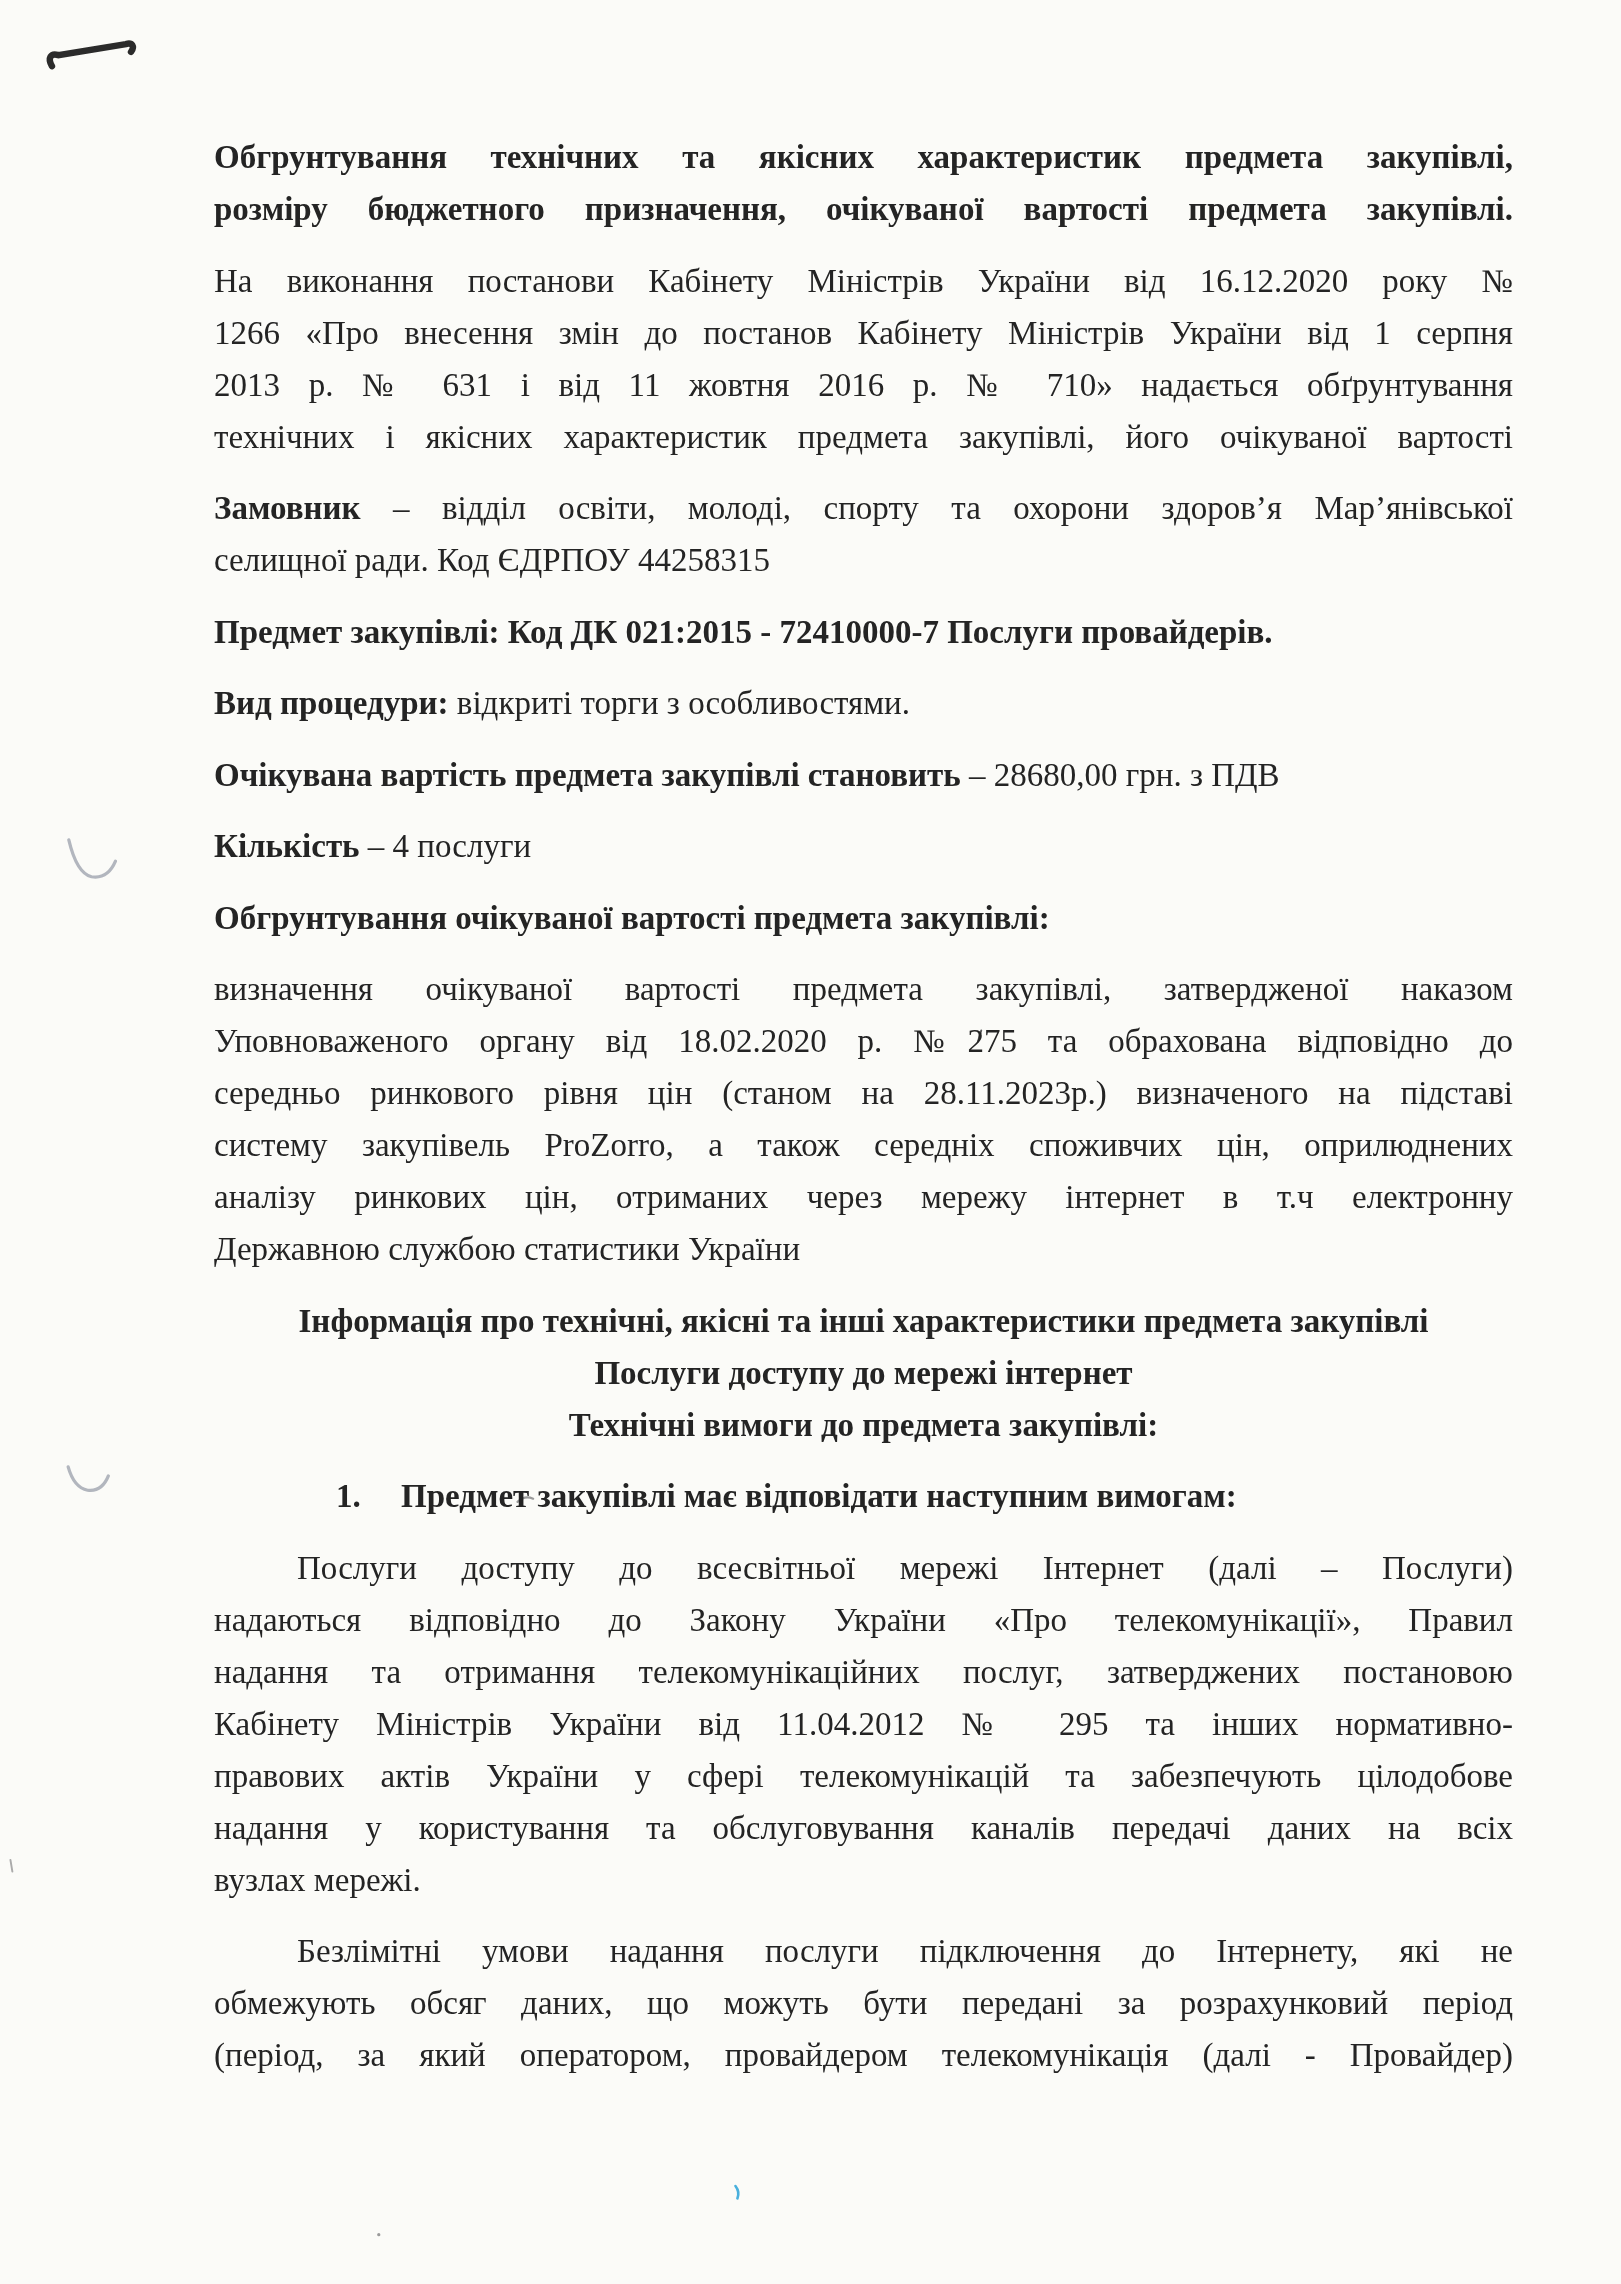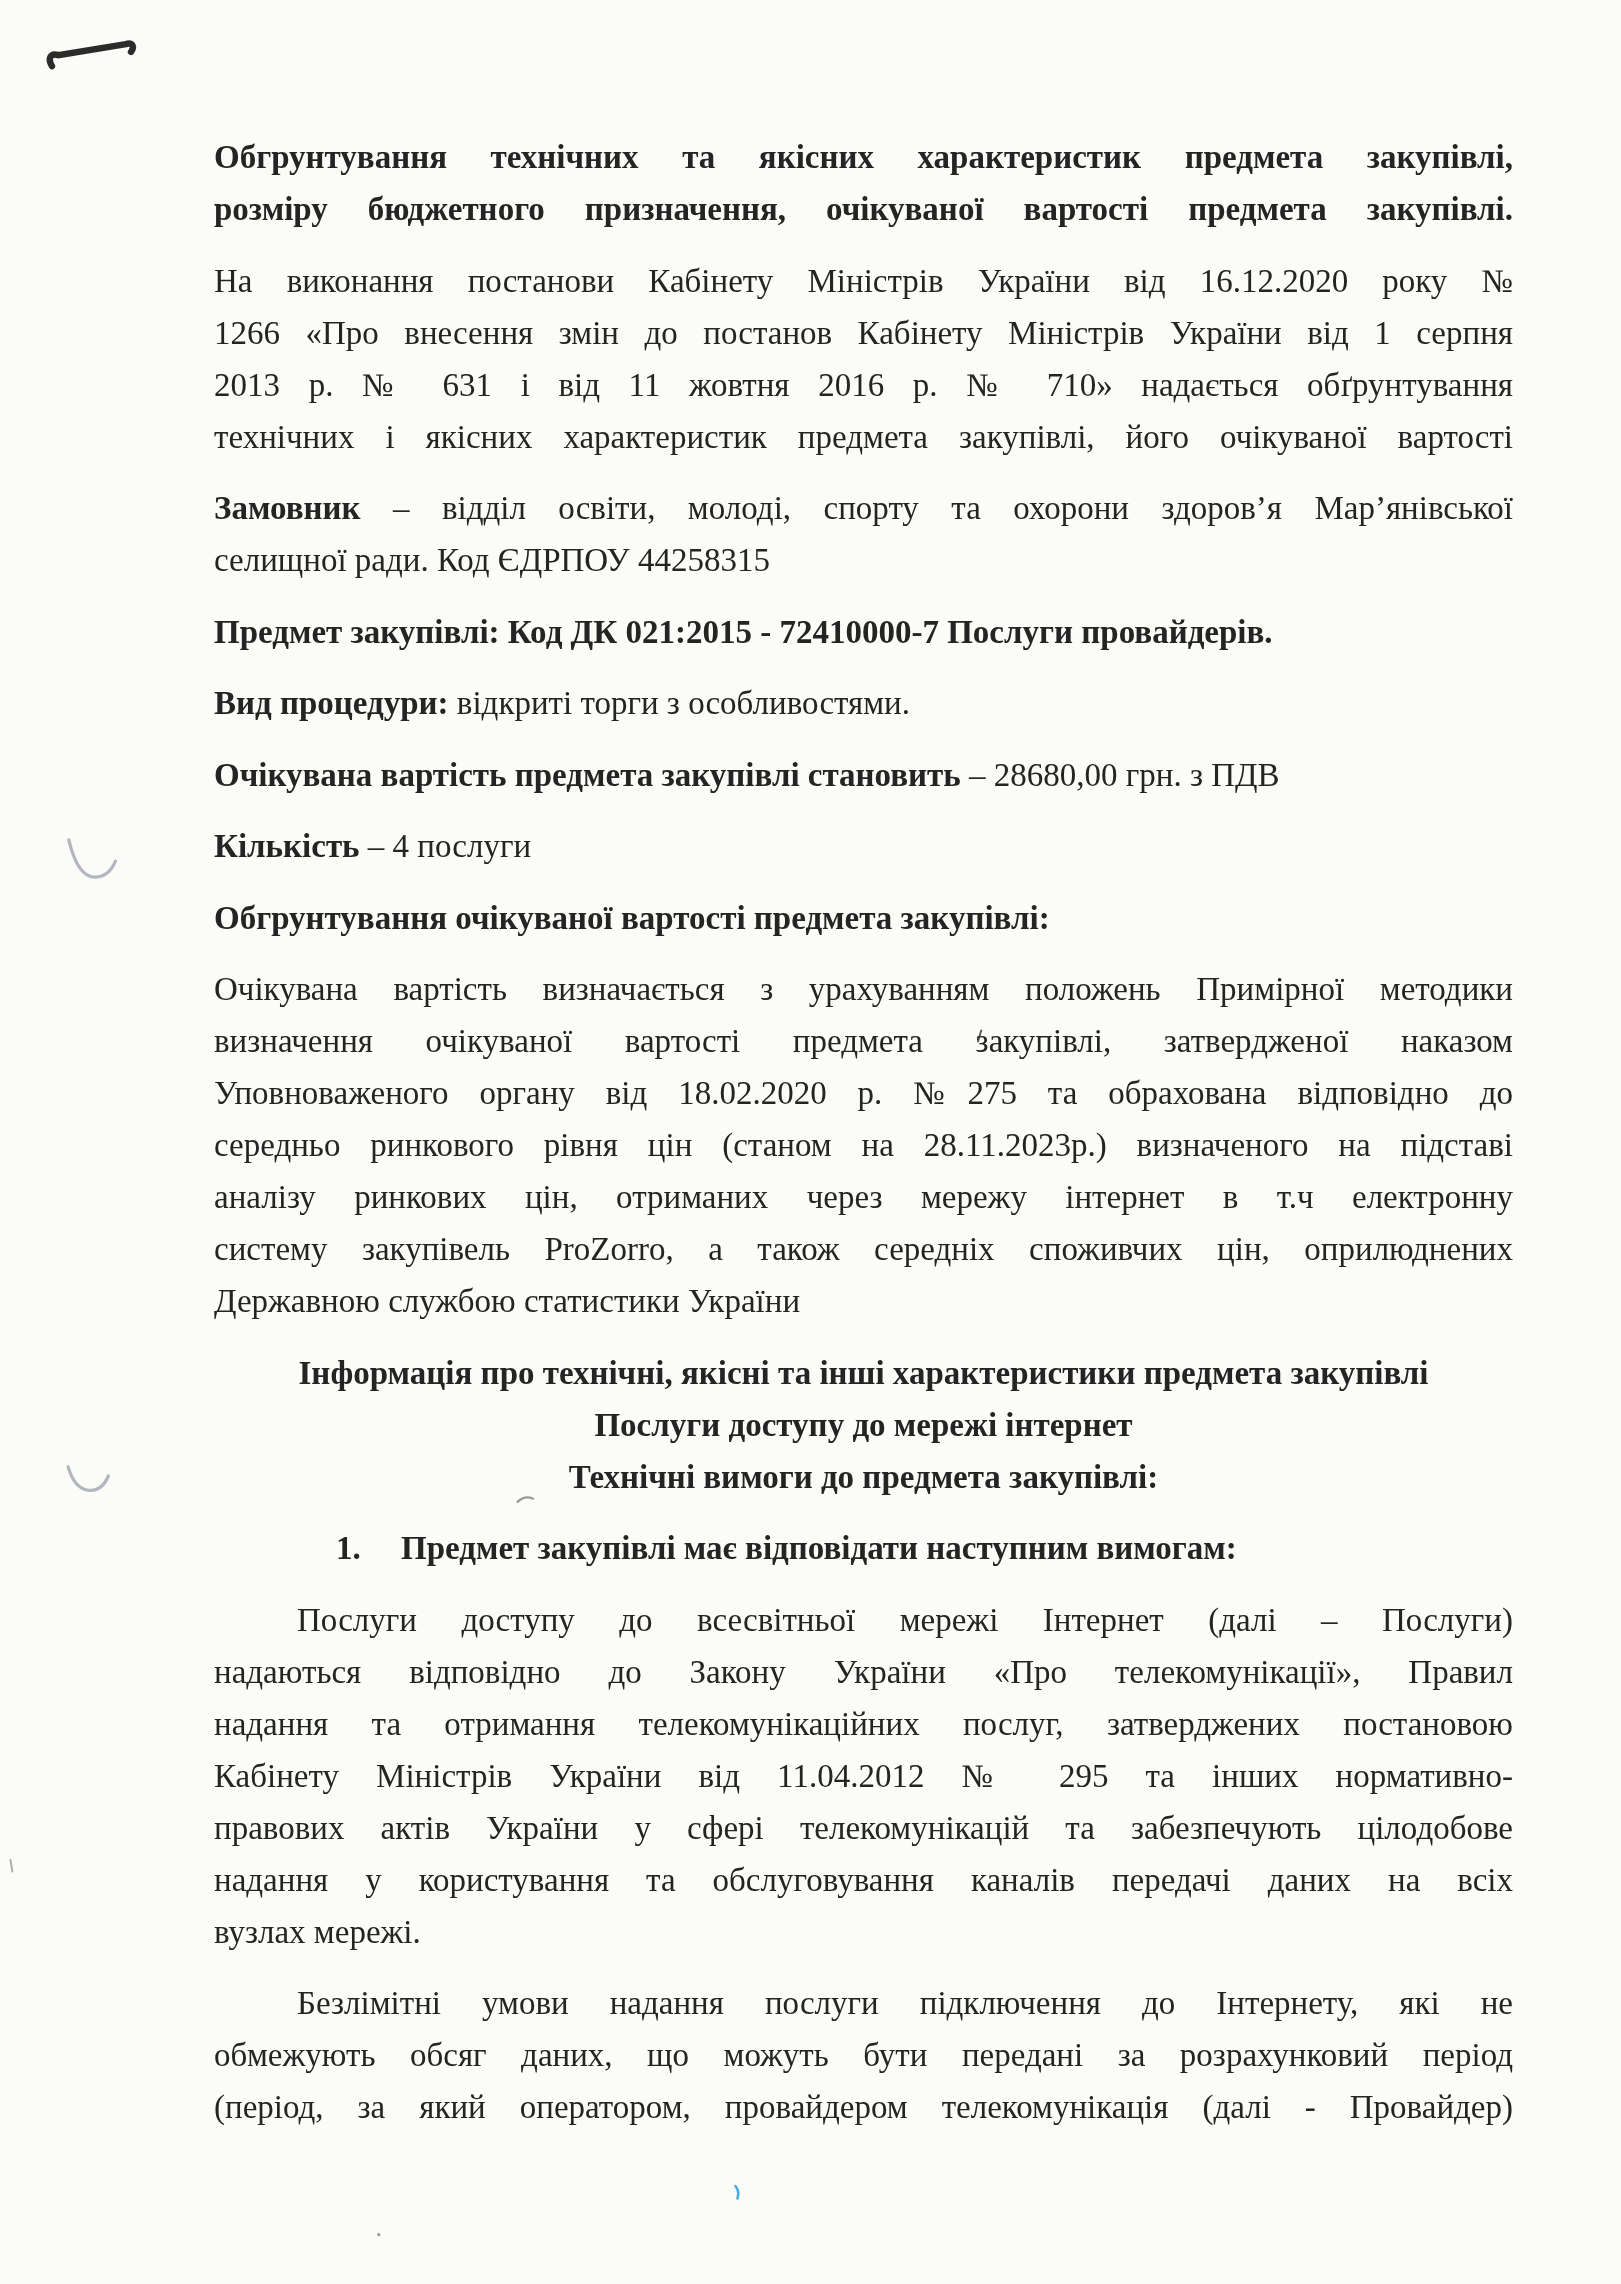--- a/index.html
+++ b/index.html
@@ -94,26 +94,25 @@
 
     <div class="blk">
       <div class="line last"><b>Кількість</b><span> – 4 послуги</span></div>
     </div>
 
     <div class="blk bold">
       <div class="line last">Обгрунтування очікуваної вартості предмета закупівлі:</div>
     </div>
 
     <div class="blk">
-      <div class="line j">Очікувана вартість визначається з урахуванням положень Примірної методики</div>
       <div class="line j">визначення очікуваної вартості предмета закупівлі, затвердженої наказом</div>
       <div class="line j">Уповноваженого органу від 18.02.2020 р. №275 та обрахована відповідно до</div>
       <div class="line j">середньо ринкового рівня цін (станом на 28.11.2023р.) визначеного на підставі</div>
+      <div class="line j">систему закупівель ProZorro, а також середніх споживчих цін, оприлюднених</div>
       <div class="line j">аналізу ринкових цін, отриманих через мережу інтернет в т.ч електронну</div>
-      <div class="line j">систему закупівель ProZorro, а також середніх споживчих цін, оприлюднених</div>
       <div class="line last">Державною службою статистики України</div>
     </div>
 
     <div class="blk bold">
       <div class="line c">Інформація про технічні, якісні та інші характеристики предмета закупівлі</div>
       <div class="line c">Послуги доступу до мережі інтернет</div>
       <div class="line c">Технічні вимоги до предмета закупівлі:</div>
     </div>
 
     <div class="blk bold">

